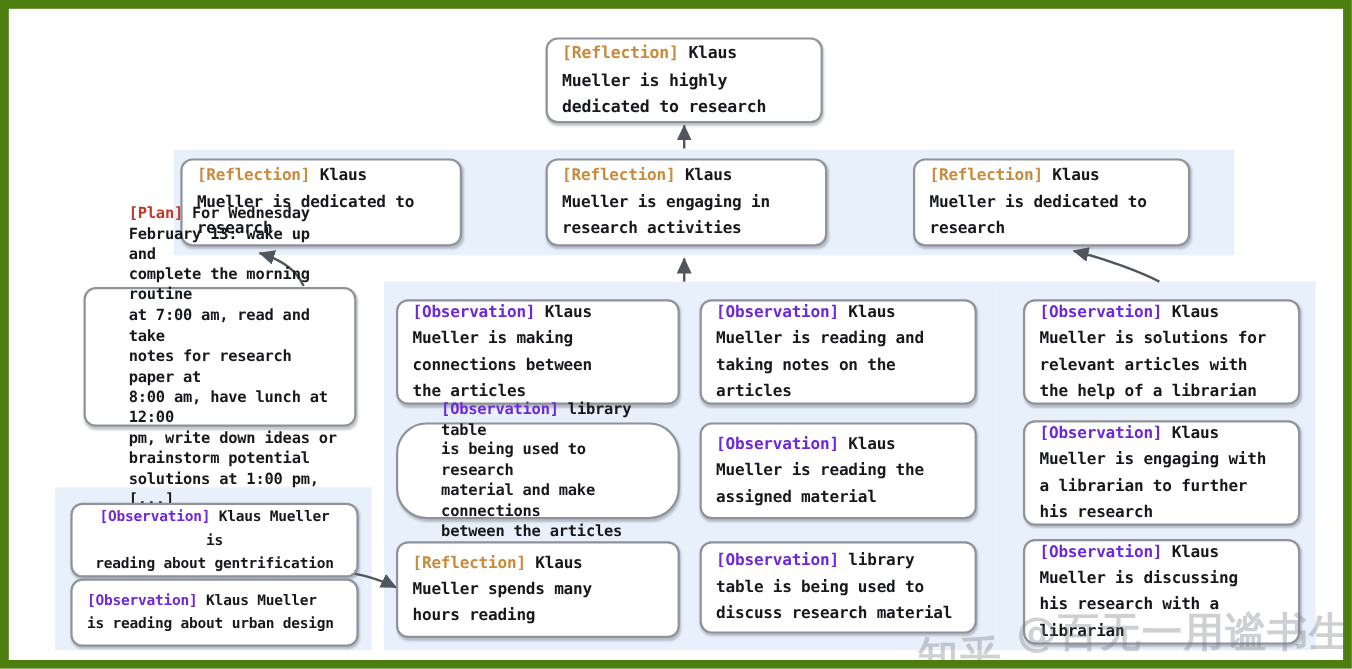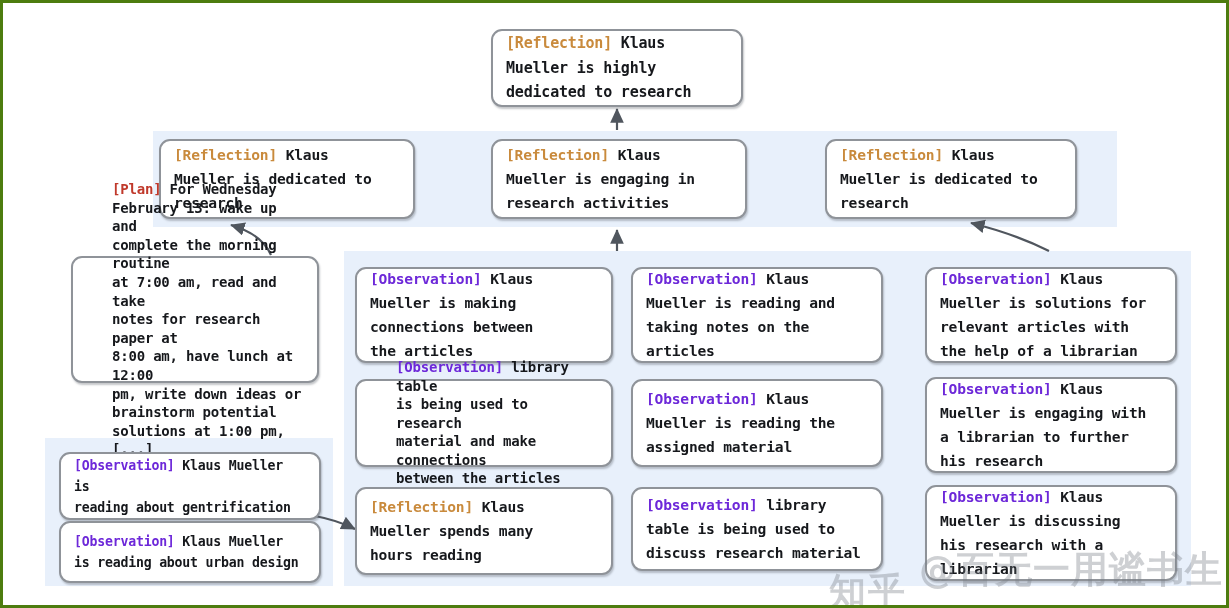--- a/index.html
+++ b/index.html
@@ -9,21 +9,21 @@
   }
   body {
     font-family: "DejaVu Sans Mono", "Liberation Mono", monospace;
   }
   #canvas {
     position: relative;
     width: 1229px;
     height: 608px;
     background: #ffffff;
     box-sizing: border-box;
-    border: 3px solid #4d7c0f;
+    border: 8px solid #4d7c0f;
     overflow: hidden;
   }
   
   .panel {
     position: absolute;
     background: #e8f0fb;
     box-sizing: border-box;
   }
   
   .node {
@@ -130,38 +130,38 @@
 February 13: wake up and
 complete the morning routine
 at 7:00 am, read and take
 notes for research paper at
 8:00 am, have lunch at 12:00
 pm, write down ideas or
 brainstorm potential
 solutions at 1:00 pm, [...]</span></span>
   </div>
 
-  <div class="node fs13" style="left:56px; top:449px; width:262px; height:68px;">
+  <div class="node fs13" style="left:56px; top:449px; width:262px; height:68px;text-align:center;">
     <span class="txt"><span class="tag observation">[Observation]</span><span> Klaus Mueller is
 reading about gentrification</span></span>
   </div>
 
   <div class="node fs13" style="left:56px; top:518px; width:262px; height:62px;">
     <span class="txt"><span class="tag observation">[Observation]</span><span> Klaus Mueller
 is reading about urban design</span></span>
   </div>
 
   <div class="node fs14" style="left:352px; top:264px; width:258px; height:96px;">
     <span class="txt"><span class="tag observation">[Observation]</span><span> Klaus
 Mueller is making
 connections between
 the articles</span></span>
   </div>
 
-  <div class="node fs12" style="left:352px; top:376px; width:258px; height:88px;">
+  <div class="node fs12" style="left:352px; top:376px; width:258px; height:88px;border-radius:28px;">
     <span class="txt"><span class="tag observation">[Observation]</span><span> library table
 is being used to research
 material and make connections
 between the articles</span></span>
   </div>
 
   <div class="node fs14" style="left:352px; top:484px; width:258px; height:88px;">
     <span class="txt"><span class="tag reflection">[Reflection]</span><span> Klaus
 Mueller spends many
 hours reading</span></span>

